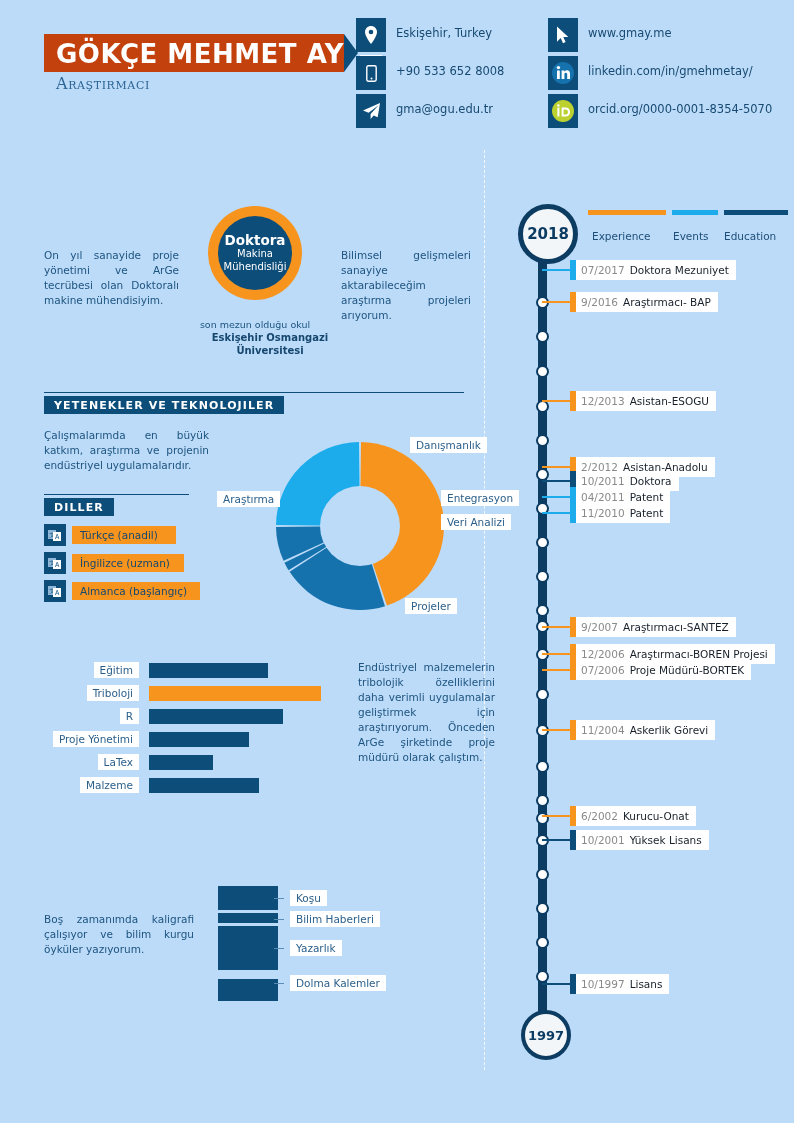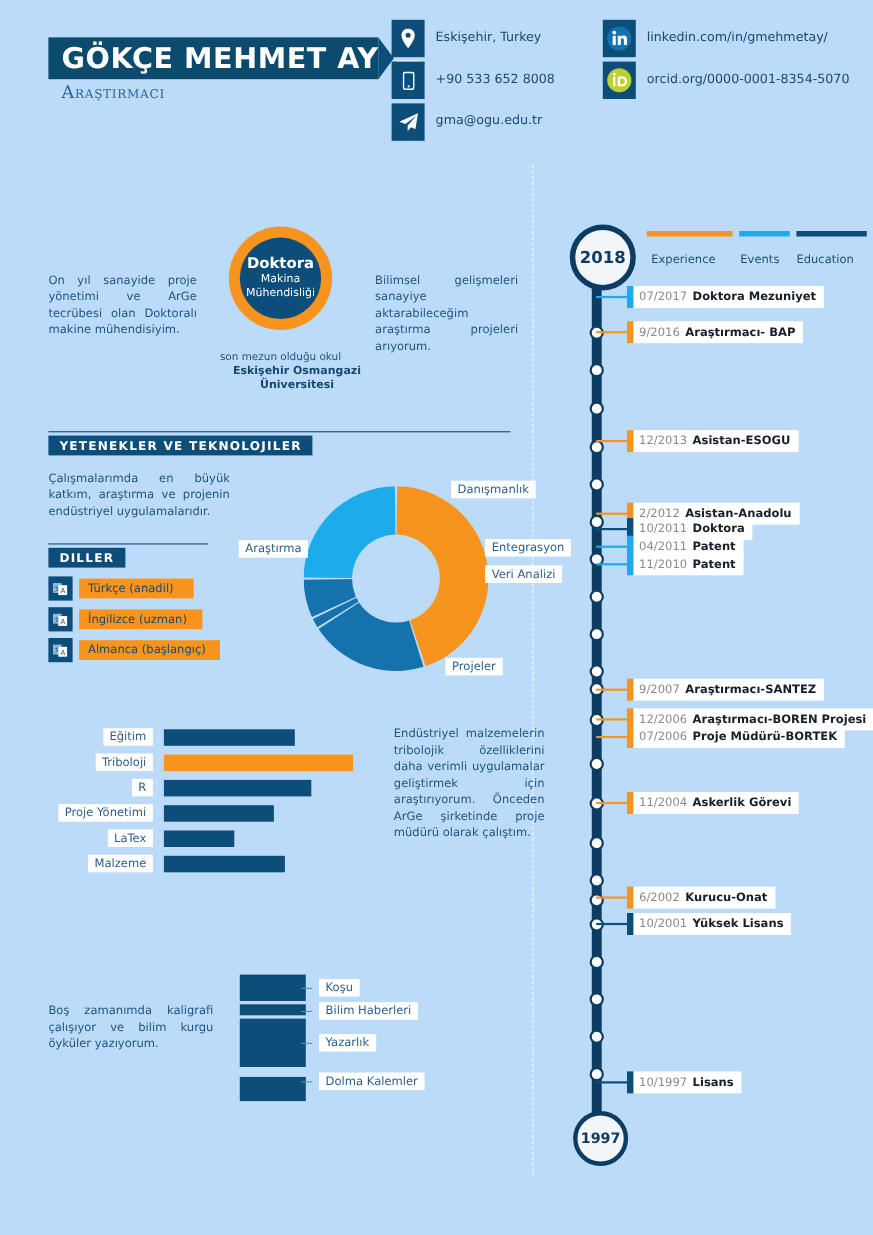--- a/index.html
+++ b/index.html
@@ -8,21 +8,21 @@
     background:#bcdbf8;
     font-family:"DejaVu Sans","Liberation Sans",sans-serif;
     position:relative;overflow:hidden;
     color:#1d4e79;
   }
   .page{position:absolute;left:0;top:0;width:794px;height:1123px;}
 
   
   .name-band{
     position:absolute;left:44px;top:34px;width:300px;height:38px;
-    background:#0c4a6e;
+    background:#c2410c;
   }
   .name-band .nm{
     position:absolute;left:12px;top:5px;
     font-size:26px;font-weight:bold;color:#ffffff;letter-spacing:.5px;
     white-space:nowrap;
   }
   .name-arrow{
     position:absolute;left:344px;top:34px;width:0;height:0;
     border-top:19px solid transparent;border-bottom:19px solid transparent;
     border-left:14px solid #0d4d7a;
@@ -160,21 +160,21 @@
   }
   .tl-item{position:absolute;height:20px;}
   .tl-conn{position:absolute;height:2px;}
   .tl-tab{position:absolute;top:0;width:6px;height:20px;}
   .tl-text{
     position:absolute;top:0;left:6px;height:20px;background:#ffffff;
     display:flex;align-items:center;padding:0 7px 0 5px;white-space:nowrap;
     font-size:10.5px;color:#1d1d1d;
   }
   .tl-text .dt{color:#8a8a8a;margin-right:5px;}
-  .tl-text .tt{color:#17202a;font-weight:bold;}
+  .tl-text .tt{color:#17202a;font-weight:normal;}
 
   .legend{position:absolute;left:588px;top:210px;width:200px;}
   .lg{position:absolute;top:0;height:5px;}
   .lgt{position:absolute;top:20px;font-size:10.5px;color:#1d4e79;}
 </style>
 </head>
 <body>
 
 <div class="page">
 
@@ -208,20 +208,28 @@
       <div class="crow">
         <div class="cicon">
           <svg width="19" height="18" viewBox="0 0 19 18">
               <path d="M18 1 1 8.6l5.6 2.1L16.6 3.2 8.6 12v5l3-3.4 4.1 1.6z" fill="#fff"></path>
             </svg>
         </div>
         <div class="ctext">gma@ogu.edu.tr</div>
       </div>
     </div>
     <div class="ccol c2">
+      <div class="crow">
+        <div class="cicon">
+          <svg width="14" height="18" viewBox="0 0 14 18">
+              <path d="M1 0.6v15.2l3.7-3.8 2.3 5.3 2.6-1.2-2.3-5.1h5z" fill="#fff"></path>
+            </svg>
+        </div>
+        <div class="ctext">www.gmay.me</div>
+      </div>
       <div class="crow">
         <div class="cicon">
           <svg width="26" height="26" viewBox="0 0 26 26">
               <circle cx="13" cy="13" r="11" fill="#1572ad"></circle>
               <rect x="7" y="10.5" width="2.8" height="8.5" fill="#fff"></rect>
               <circle cx="8.4" cy="7.6" r="1.7" fill="#fff"></circle>
               <path d="M11.6 10.5h2.7v1.3c.5-.9 1.5-1.5 2.7-1.5 2.1 0 3 1.3 3 3.6v5.1h-2.8v-4.5c0-1.1-.4-1.8-1.4-1.8-.9 0-1.4.6-1.4 1.8v4.5h-2.8z" fill="#fff"></path>
             </svg>
         </div>
         <div class="ctext">linkedin.com/in/gmehmetay/</div>

